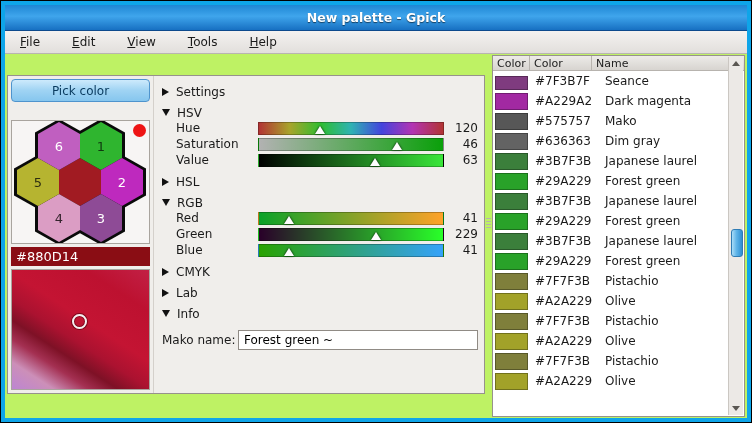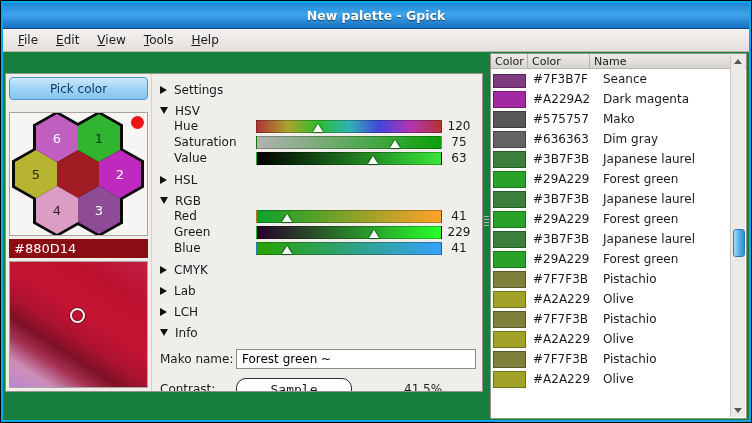--- a/index.html
+++ b/index.html
@@ -1,42 +1,42 @@
 <!DOCTYPE html>
 <html><head>
 <meta charset="utf-8">
 <style>
   html,body{margin:0;padding:0;background:#000;}
   body{width:752px;height:423px;position:relative;overflow:hidden;
        font-family:"DejaVu Sans","Liberation Sans",sans-serif;font-size:12px;color:#1a1a1a;}
   .window{position:absolute;left:1px;top:1px;width:750px;height:421px;box-sizing:border-box;
-          border:2px solid #0ea5e9;background:#15803d;display:flex;flex-direction:column;}
+          border:4px solid #0ea5e9;background:#bef264;display:flex;flex-direction:column;}
   
   .titlebar{height:25px;flex:0 0 25px;display:flex;align-items:center;justify-content:center;
             background:linear-gradient(#1e86d4 0%,#3fa5ec 45%,#1770c2 100%);
             border-bottom:1px solid #0d4a8c;}
   .titlebar .title{color:#fff;font-weight:bold;font-size:12.5px;text-shadow:0 1px 1px rgba(0,0,0,.55);}
   
-  .menubar{height:22px;flex:0 0 22px;display:flex;align-items:center;gap:0;padding:0 6px;
+  .menubar{height:22px;flex:0 0 22px;display:flex;align-items:center;gap:14px;padding:0 6px;
            background:linear-gradient(#f4f2f0,#e2dfdc);border-bottom:1px solid #b9b5b0;}
   .menu-item{padding:2px 9px;cursor:default;}
   .menu-item u{text-decoration:underline;}
   
   .main{flex:1;position:relative;}
   .notebook{position:absolute;left:2px;top:0;width:478px;height:340px;}
   .tabstrip{height:21px;display:flex;align-items:flex-end;padding-left:2px;position:relative;z-index:2;}
   .tab{padding:3px 8px 3px 8px;border:1px solid #a09a94;border-bottom:none;border-radius:3px 3px 0 0;
        background:linear-gradient(#dedbd7,#ccc9c5);color:#3c3a38;margin-right:1px;height:13px;line-height:13px;}
   .tab.active{background:#f0eeeb;color:#000;height:15px;line-height:15px;margin-bottom:-1px;}
   .page{position:absolute;left:0;right:0;top:21px;bottom:0;border:1px solid #97928c;background:#f0eeeb;
         display:flex;box-sizing:border-box;}
   
   .left-col{width:146px;flex:0 0 146px;padding:3px;box-sizing:border-box;display:flex;flex-direction:column;
             border-right:1px solid #d4d0cb;}
-  .pick-btn{height:21px;flex:0 0 21px;margin-bottom:12px;border:1px solid #4f94cd;border-radius:4px;
+  .pick-btn{height:21px;flex:0 0 21px;margin-bottom:18px;border:1px solid #4f94cd;border-radius:4px;
             background:linear-gradient(#cdeafc,#9fd3f3 50%,#86c6ee);color:#093a5e;
             display:flex;align-items:center;justify-content:center;font-size:12px;}
   .swatch-area{height:124px;flex:0 0 124px;background:#f7f5f4;border:1px solid #a9a49e;position:relative;
                box-sizing:border-box;margin-bottom:3px;overflow:hidden;}
   .hexb,.hexx{position:absolute;clip-path:polygon(50% 0%,100% 25%,100% 75%,50% 100%,0% 75%,0% 25%);}
   .hexb{width:48px;height:54px;background:#0a0a0a;}
   .hexx{width:42px;height:48px;display:flex;align-items:center;justify-content:center;font-size:13px;}
   .dot{position:absolute;width:13px;height:13px;border-radius:50%;}
   .hex-label{height:19px;flex:0 0 19px;color:#fff;display:flex;align-items:center;padding-left:5px;
              font-size:13px;margin-bottom:3px;}
@@ -49,21 +49,21 @@
   .section-row{display:flex;align-items:center;gap:7px;height:15px;margin-top:6px;}
   .exp{width:0;height:0;flex:0 0 auto;}
   .exp.c{border-top:4px solid transparent;border-bottom:4px solid transparent;border-left:7px solid #111;}
   .exp.e{border-left:4px solid transparent;border-right:4px solid transparent;border-top:7px solid #111;}
   .slider-row{display:flex;align-items:center;height:16px;}
   .slider-row .lbl{width:96px;flex:0 0 96px;padding-left:14px;box-sizing:border-box;}
   .bar{flex:1;height:13px;position:relative;border:1px solid rgba(0,0,0,.25);box-sizing:border-box;}
   .marker{position:absolute;bottom:0;width:0;height:0;border-left:5px solid transparent;
           border-right:5px solid transparent;border-bottom:8px solid #fdfdfd;
           filter:drop-shadow(0 0 1px rgba(0,0,0,.9));}
-  .val{width:34px;flex:0 0 34px;text-align:center;}
+  .val{width:34px;flex:0 0 34px;text-align:right;}
   .info-row{display:flex;align-items:center;margin-top:9px;}
   .info-row .ilbl{width:76px;flex:0 0 76px;}
   .name-input{flex:1;height:20px;border:1px solid #908b85;background:#fff;padding:0 5px;font:12px "DejaVu Sans",sans-serif;
               box-sizing:border-box;}
   .sample-btn{width:114px;height:20px;border:1.5px solid #2b2b2b;border-radius:10px;background:#fff;
               font-family:"DejaVu Sans Mono","Liberation Mono",monospace;font-size:13px;
               display:flex;align-items:center;justify-content:center;}
   .contrast-val{margin-left:52px;}
   
   .splitter{position:absolute;left:480px;top:1px;width:7px;height:338px;display:flex;align-items:center;justify-content:center;}
@@ -164,21 +164,21 @@
                 <div class="bar" style="background: linear-gradient(90deg, rgb(178, 52, 52), rgb(168, 164, 44), rgb(47, 189, 47), rgb(47, 179, 179), rgb(68, 68, 221), rgb(179, 52, 179), rgb(178, 52, 52));">
                   <span class="marker" style="left: calc(33.3% - 5px);"></span>
                 </div>
                 <span class="val">120</span>
               </div>
               <div class="slider-row">
                 <span class="lbl">Saturation</span>
                 <div class="bar" style="background: linear-gradient(90deg, rgb(178, 178, 178), rgb(10, 160, 10));">
                   <span class="marker" style="left: calc(75% - 5px);"></span>
                 </div>
-                <span class="val">75</span>
+                <span class="val">46</span>
               </div>
               <div class="slider-row">
                 <span class="lbl">Value</span>
                 <div class="bar" style="background: linear-gradient(90deg, rgb(0, 0, 0), rgb(58, 230, 58));">
                   <span class="marker" style="left: calc(63% - 5px);"></span>
                 </div>
                 <span class="val">63</span>
               </div>
               <div class="section-row">
                 <span class="exp c"></span>
@@ -209,40 +209,29 @@
                 </div>
                 <span class="val">41</span>
               </div>
               <div class="section-row">
                 <span class="exp c"></span>
                 <span>CMYK</span>
               </div>
               <div class="section-row">
                 <span class="exp c"></span>
                 <span>Lab</span>
-              </div>
-              <div class="section-row">
-                <span class="exp c"></span>
-                <span>LCH</span>
               </div>
               <div class="section-row">
                 <span class="exp e"></span>
                 <span>Info</span>
               </div>
             </div>
           <div class="info-row">
             <span class="ilbl">Mako name:</span>
             <input class="name-input" type="text" value="Forest green ~" style="">
-          </div>
-          <div class="info-row">
-            <span class="ilbl">Contrast:</span>
-            <div class="sample-btn">
-              <span>Sample</span>
-            </div>
-            <span class="contrast-val">41.5%</span>
           </div>
         </div>
 
       </div>
     </div>
 
     <div class="splitter">
       <div class="grip"></div>
     </div>
 

